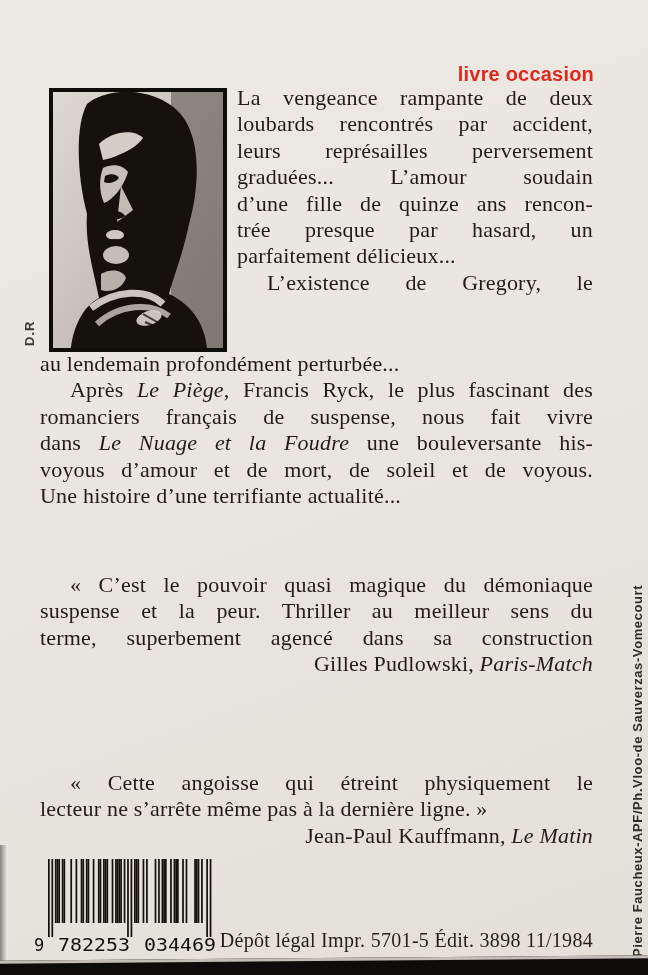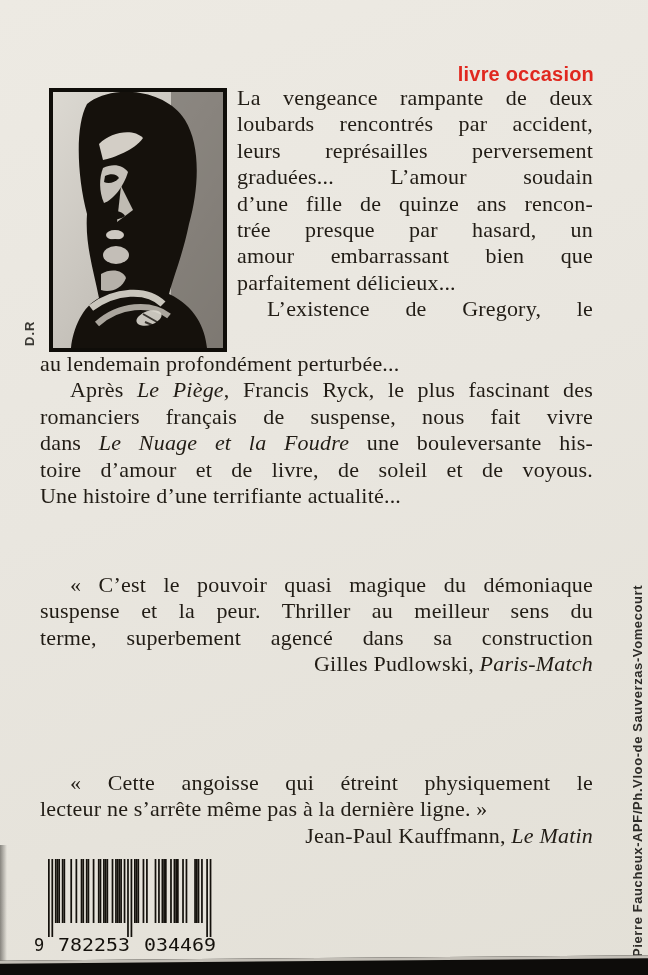--- a/index.html
+++ b/index.html
@@ -114,30 +114,29 @@
   </div>
   <div class="photo-credit">D.R</div>
 
   <div class="col-narrow">
       <div class="line"><span>La vengeance rampante de deux</span></div>
       <div class="line"><span>loubards rencontrés par accident,</span></div>
       <div class="line"><span>leurs représailles perversement</span></div>
       <div class="line"><span>graduées... L’amour soudain</span></div>
       <div class="line"><span>d’une fille de quinze ans rencon-</span></div>
       <div class="line"><span>trée presque par hasard, un</span></div>
-      <div class="line"><span>amour embarrassant bien que</span></div>
       <div class="line last"><span>parfaitement délicieux...</span></div>
       <div class="line indent"><span>L’existence de Gregory, le</span></div>
     </div>
   <div class="col-full">
       <div class="line last"><span>au lendemain profondément perturbée...</span></div>
       <div class="line indent"><span>Après </span><i>Le Piège</i><span>, Francis Ryck, le plus fascinant des</span></div>
       <div class="line"><span>romanciers français de suspense, nous fait vivre</span></div>
       <div class="line"><span>dans </span><i>Le Nuage et la Foudre</i><span> une bouleversante his-</span></div>
-      <div class="line"><span>toire d’amour et de livre, de soleil et de voyous.</span></div>
+      <div class="line"><span>voyous d’amour et de mort, de soleil et de voyous.</span></div>
       <div class="line last"><span>Une histoire d’une terrifiante actualité...</span></div>
     </div>
 
   <div class="quote1">
     <div>
         <div class="line indent"><span>« C’est le pouvoir quasi magique du démoniaque</span></div>
         <div class="line"><span>suspense et la peur. Thriller au meilleur sens du</span></div>
         <div class="line"><span>terme, superbement agencé dans sa construction</span></div>
       </div>
     <div>
@@ -204,18 +203,19 @@
         <rect x="163.64" y="2" width="1.72" height="64" fill="#14110c"></rect>
         <rect x="167.08" y="2" width="1.72" height="64" fill="#14110c"></rect>
         <rect x="172.24" y="2" width="1.72" height="78" fill="#14110c"></rect>
         <rect x="175.68" y="2" width="1.72" height="78" fill="#14110c"></rect>
         <g font-family="DejaVu Sans Mono, monospace" font-size="17" fill="#14110c">
           <text x="0" y="94">9</text>
           <text x="24" y="94" textLength="72" lengthAdjust="spacingAndGlyphs">782253</text>
           <text x="110" y="94" textLength="72" lengthAdjust="spacingAndGlyphs">034469</text>
         </g>
       </svg></div>
+  <div class="legal">Dépôt légal Impr. 5701-5 Édit. 3898 11/1984</div>
 
   <div class="side-credit">Pierre Faucheux-APF/Ph.Vloo-de Sauverzas-Vomecourt</div>
 
   <div class="left-edge-shadow"></div>
   <div class="bottom-edge"></div>
 </div>
 
 </body></html>

